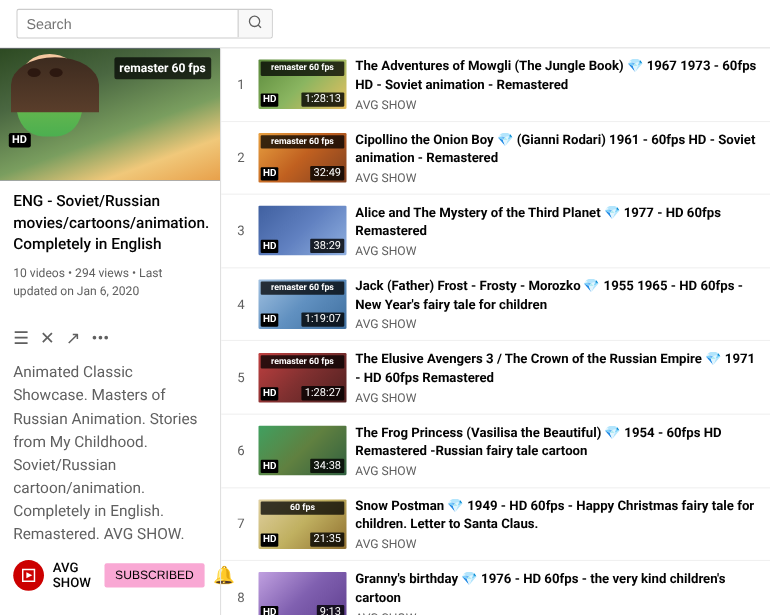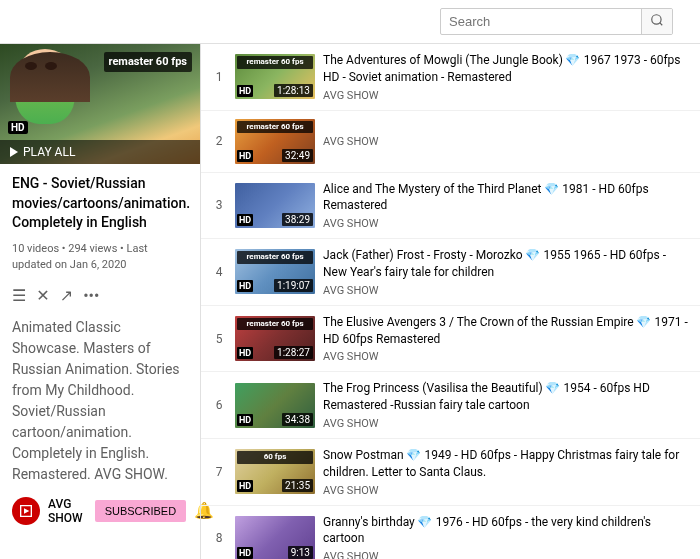--- a/index.html
+++ b/index.html
@@ -1,38 +1,38 @@
 <!DOCTYPE html>
 <html><head>
   <meta charset="utf-8">
   <style>
     * { box-sizing: border-box; margin: 0; padding: 0; }
     body { font-family: 'Roboto', Arial, sans-serif; font-size: 13px; background: #fff; color: #030303; width: 700px; min-height: 559px; overflow-x: hidden; }
 
     
-    .header { background: #fff; border-bottom: 1px solid #e0e0e0; padding: 8px 27px; display: flex; align-items: center; justify-content: flex-end; }
+    .header { background: #fff; border-bottom: 1px solid #e0e0e0; padding: 8px 15px; display: flex; align-items: center; }
     .search-bar { display: flex; align-items: center; border: 1px solid #ccc; border-radius: 2px; overflow: hidden; }
     .search-bar input { border: none; outline: none; padding: 4px 8px; font-size: 13px; width: 200px; }
     .search-btn { background: #f8f8f8; border: none; border-left: 1px solid #ccc; padding: 4px 8px; cursor: pointer; color: #606060; }
 
     
     .main-layout { display: flex; }
 
     
     .left-panel { width: 200px; min-width: 200px; padding: 0; flex-shrink: 0; }
     .playlist-thumb { width: 200px; height: 120px; background: linear-gradient(135deg, #1a1a2e 0%, #16213e 50%, #0f3460 100%); position: relative; display: flex; align-items: center; justify-content: center; overflow: hidden; }
     .thumb-img-placeholder { width: 100%; height: 100%; background: linear-gradient(160deg, #2d4a22 0%, #4a6741 30%, #7a9e5f 60%, #f0c87a 80%, #e8a04a 100%); position: relative; }
     .remaster-badge { position: absolute; top: 8px; right: 8px; background: rgba(0,0,0,0.7); color: #fff; font-size: 11px; font-weight: bold; padding: 3px 5px; border-radius: 2px; line-height: 1.3; text-align: center; }
     .hd-badge-left { position: absolute; bottom: 30px; left: 8px; background: #000; color: #fff; font-size: 10px; font-weight: bold; padding: 1px 3px; border-radius: 2px; }
     .play-all-btn { position: absolute; bottom: 0; left: 0; right: 0; background: rgba(0,0,0,0.6); color: #fff; font-size: 12px; padding: 5px 10px; display: flex; align-items: center; gap: 5px; cursor: pointer; }
     .play-icon-triangle { width: 0; height: 0; border-top: 5px solid transparent; border-bottom: 5px solid transparent; border-left: 8px solid #fff; }
 
     .left-info { padding: 10px 12px; }
     .playlist-title { font-size: 14px; font-weight: 500; line-height: 1.4; margin-bottom: 8px; color: #030303; }
-    .playlist-meta { font-size: 11px; color: #606060; margin-bottom: 12px; line-height: 1.5; }
+    .playlist-meta { font-size: 11px; color: #606060; margin-bottom: 24px; line-height: 1.5; }
     .playlist-actions { display: flex; align-items: center; gap: 10px; margin-bottom: 12px; }
     .action-icon { color: #606060; font-size: 16px; cursor: pointer; }
     .playlist-desc { font-size: 14px; color: #606060; line-height: 1.5; margin-bottom: 12px; }
     .channel-row { display: flex; align-items: center; gap: 8px; }
     .channel-avatar { width: 28px; height: 28px; background: #c00; border-radius: 50%; display: flex; align-items: center; justify-content: center; color: #fff; font-size: 10px; font-weight: bold; flex-shrink: 0; }
     .channel-name { font-size: 12px; font-weight: 500; color: #030303; margin-right: 4px; }
     .subscribe-btn { background: #f9a8d4; border: none; padding: 5px 10px; font-size: 11px; font-weight: 500; cursor: pointer; border-radius: 2px; color: #030303; }
     .bell-icon { color: #606060; font-size: 16px; cursor: pointer; }
 
     
@@ -48,21 +48,21 @@
     .thumb-bg-5 { background: linear-gradient(135deg, #c04040, #803030, #502020); }
     .thumb-bg-6 { background: linear-gradient(135deg, #40a060, #608040, #306040); }
     .thumb-bg-7 { background: linear-gradient(135deg, #e0d0a0, #c0b060, #907030); }
     .thumb-bg-8 { background: linear-gradient(135deg, #c0a0e0, #8060b0, #604090); }
     .video-thumb { width: 80px; height: 45px; border-radius: 1px; }
     .thumb-duration { position: absolute; bottom: 2px; right: 2px; background: rgba(0,0,0,0.8); color: #fff; font-size: 10px; padding: 1px 3px; border-radius: 1px; }
     .thumb-hd-badge { position: absolute; bottom: 2px; left: 2px; background: #000; color: #fff; font-size: 9px; font-weight: bold; padding: 1px 2px; border-radius: 1px; }
     .thumb-remaster-badge { position: absolute; top: 2px; right: 2px; background: rgba(0,0,0,0.75); color: #fff; font-size: 8px; font-weight: bold; padding: 1px 3px; border-radius: 1px; line-height: 1.3; text-align: center; }
 
     .video-info { flex: 1; min-width: 0; }
-    .video-title { font-size: 12px; font-weight: 400; color: #030303; line-height: 1.4; margin-bottom: 3px; overflow: hidden; display: -webkit-box; -webkit-line-clamp: 2; -webkit-box-orient: vertical; }
+    .video-title { font-size: 12px; font-weight: 700; color: #030303; line-height: 1.4; margin-bottom: 3px; overflow: hidden; display: -webkit-box; -webkit-line-clamp: 2; -webkit-box-orient: vertical; }
     .video-channel { font-size: 11px; color: #606060; }
   </style>
 </head>
 <body>
 
 <div class="header">
   <div class="search-bar">
     <input type="text" placeholder="Search" style="">
     <button class="search-btn">
       <svg width="14" height="14" viewBox="0 0 24 24" fill="none" stroke="#606060" stroke-width="2">
@@ -81,24 +81,20 @@
 
         <div style="position:absolute;top:10px;left:15px;width:60px;height:70px;background:linear-gradient(180deg,#8bc34a,#4caf50);border-radius:50% 50% 40% 40%;"></div>
         <div style="position:absolute;top:5px;left:20px;width:50px;height:40px;background:#f5c8a0;border-radius:50%;"></div>
         <div style="position:absolute;top:8px;left:10px;width:80px;height:50px;background:linear-gradient(180deg,#3d2b1f,#5a3e2b);border-radius:50% 50% 0 0;"></div>
         <div style="position:absolute;top:18px;left:25px;width:12px;height:8px;background:#2c1810;border-radius:50%;"></div>
         <div style="position:absolute;top:18px;left:45px;width:12px;height:8px;background:#2c1810;border-radius:50%;"></div>
       </div>
       <div class="remaster-badge">remaster
 60 fps</div>
       <div class="hd-badge-left">HD</div>
-      <div class="play-all-btn">
-        <div class="play-icon-triangle"></div>
-        <span>PLAY ALL</span>
-      </div>
     </div>
 
     <div class="left-info">
       <div class="playlist-title">ENG - Soviet/Russian movies/cartoons/animation. Completely in English</div>
       <div class="playlist-meta">10 videos • 294 views • Last updated on Jan 6, 2020</div>
 
       <div class="playlist-actions">
         <span class="action-icon">☰</span>
         <span class="action-icon">✕</span>
         <span class="action-icon">↗</span>
@@ -139,33 +135,34 @@
       <div class="video-item">
     <div class="video-number">2</div>
     <div class="video-thumb-container">
       <div class="video-thumb thumb-bg-2" style="width:80px;height:45px;border-radius:1px;"></div>
       <div class="thumb-remaster-badge" style="font-size:8px;position:absolute;top:2px;left:2px;background:rgba(0,0,0,0.75);color:#fff;padding:1px 3px;border-radius:1px;line-height:1.3;">remaster
 60 fps</div>
       <div class="thumb-hd-badge">HD</div>
       <div class="thumb-duration">32:49</div>
     </div>
     <div class="video-info">
+      <div class="video-title">Cipollino the Onion Boy 💎 (Gianni Rodari) 1961 - 60fps HD - Soviet animation - Remastered</div>
       <div class="video-channel">AVG SHOW</div>
     </div>
   </div>
       <div class="video-item">
     <div class="video-number">3</div>
     <div class="video-thumb-container">
       <div class="video-thumb thumb-bg-3" style="width:80px;height:45px;border-radius:1px;"></div>
 
       <div class="thumb-hd-badge">HD</div>
       <div class="thumb-duration">38:29</div>
     </div>
     <div class="video-info">
-      <div class="video-title">Alice and The Mystery of the Third Planet 💎 1981 - HD 60fps Remastered</div>
+      <div class="video-title">Alice and The Mystery of the Third Planet 💎 1977 - HD 60fps Remastered</div>
       <div class="video-channel">AVG SHOW</div>
     </div>
   </div>
       <div class="video-item">
     <div class="video-number">4</div>
     <div class="video-thumb-container">
       <div class="video-thumb thumb-bg-4" style="width:80px;height:45px;border-radius:1px;"></div>
       <div class="thumb-remaster-badge" style="font-size:8px;position:absolute;top:2px;left:2px;background:rgba(0,0,0,0.75);color:#fff;padding:1px 3px;border-radius:1px;line-height:1.3;">remaster
 60 fps</div>
       <div class="thumb-hd-badge">HD</div>

